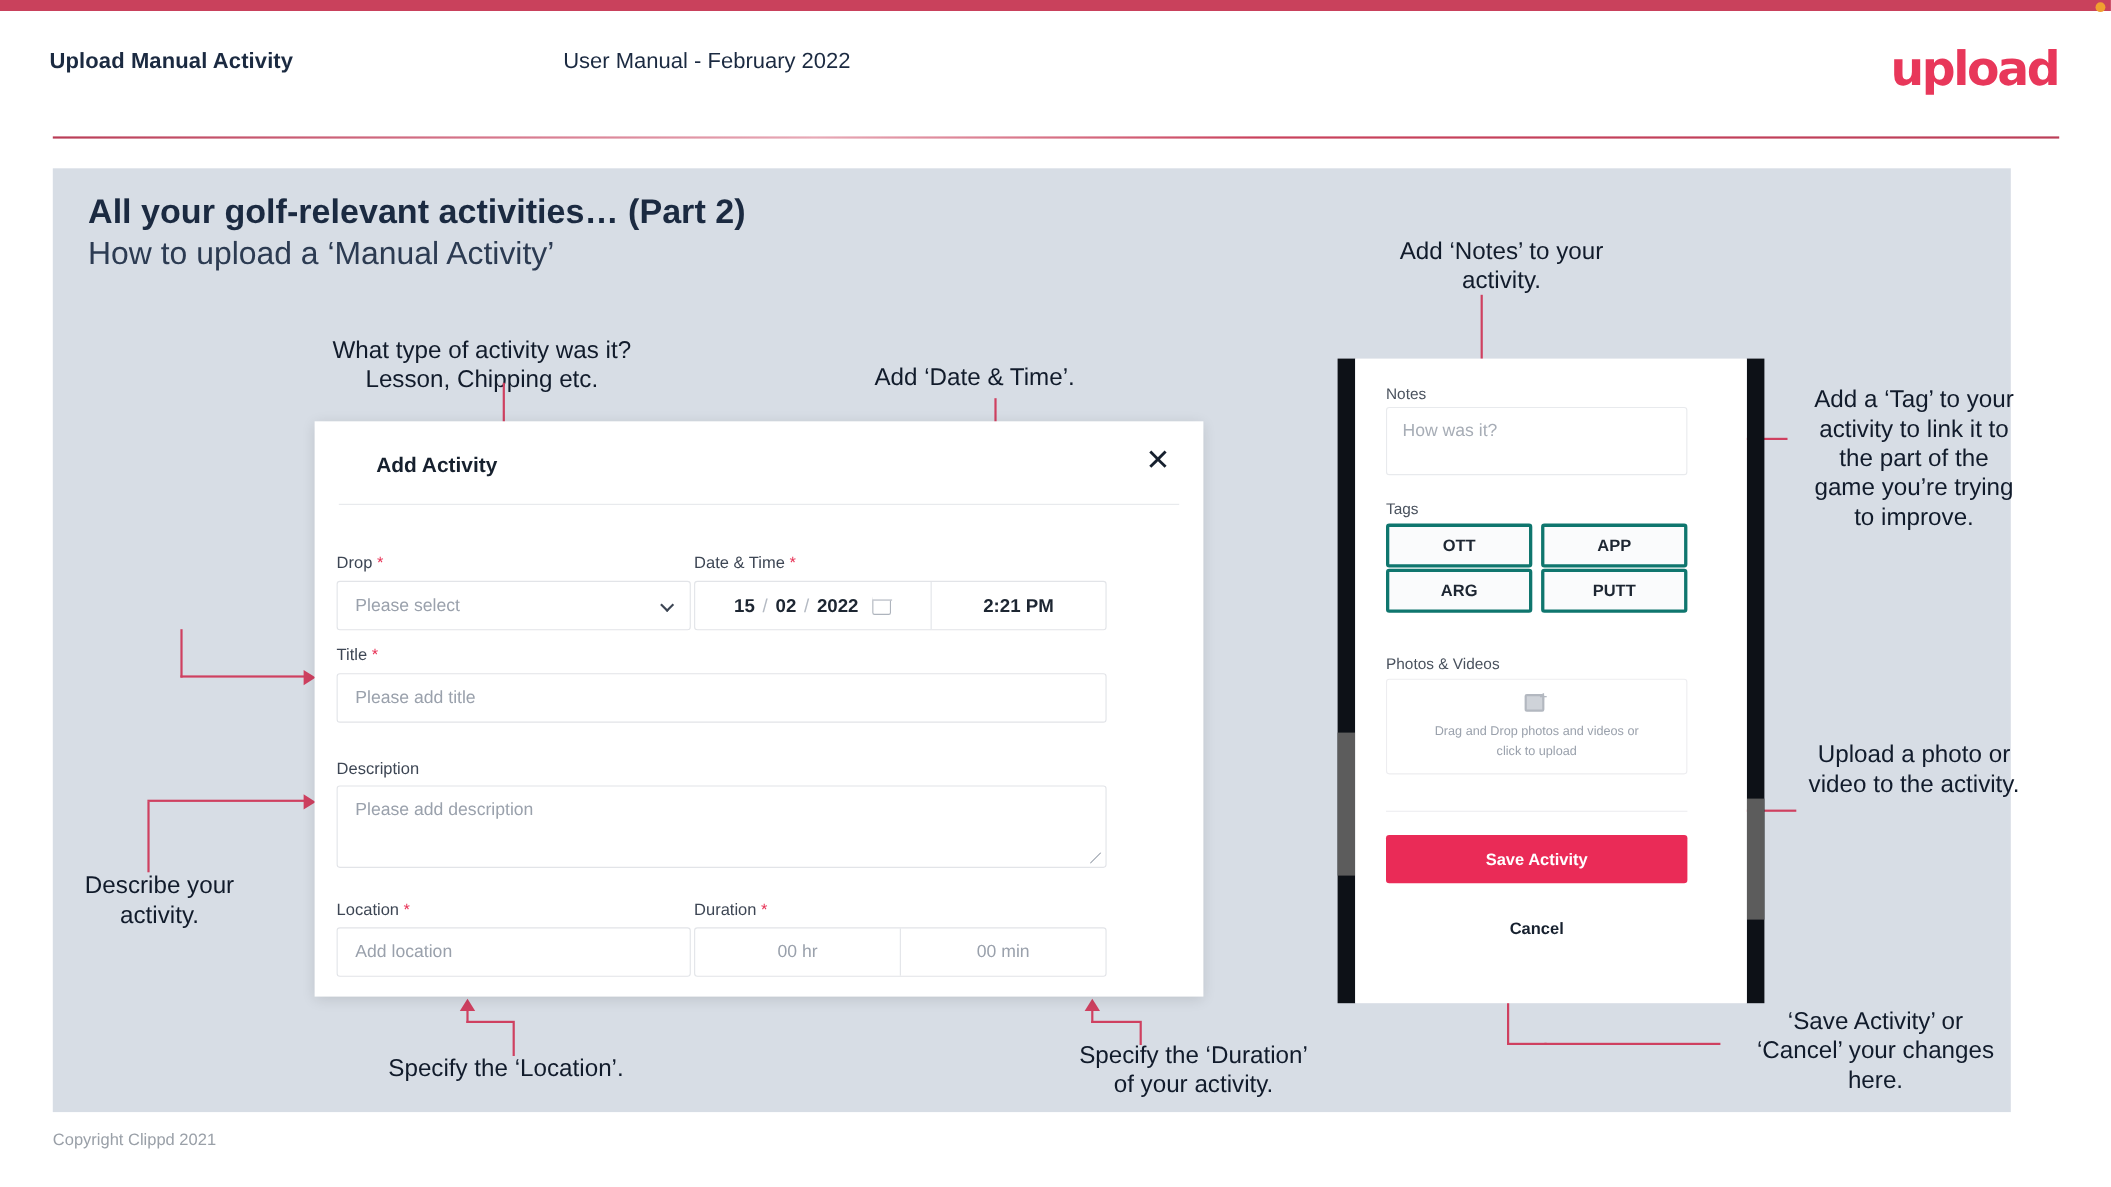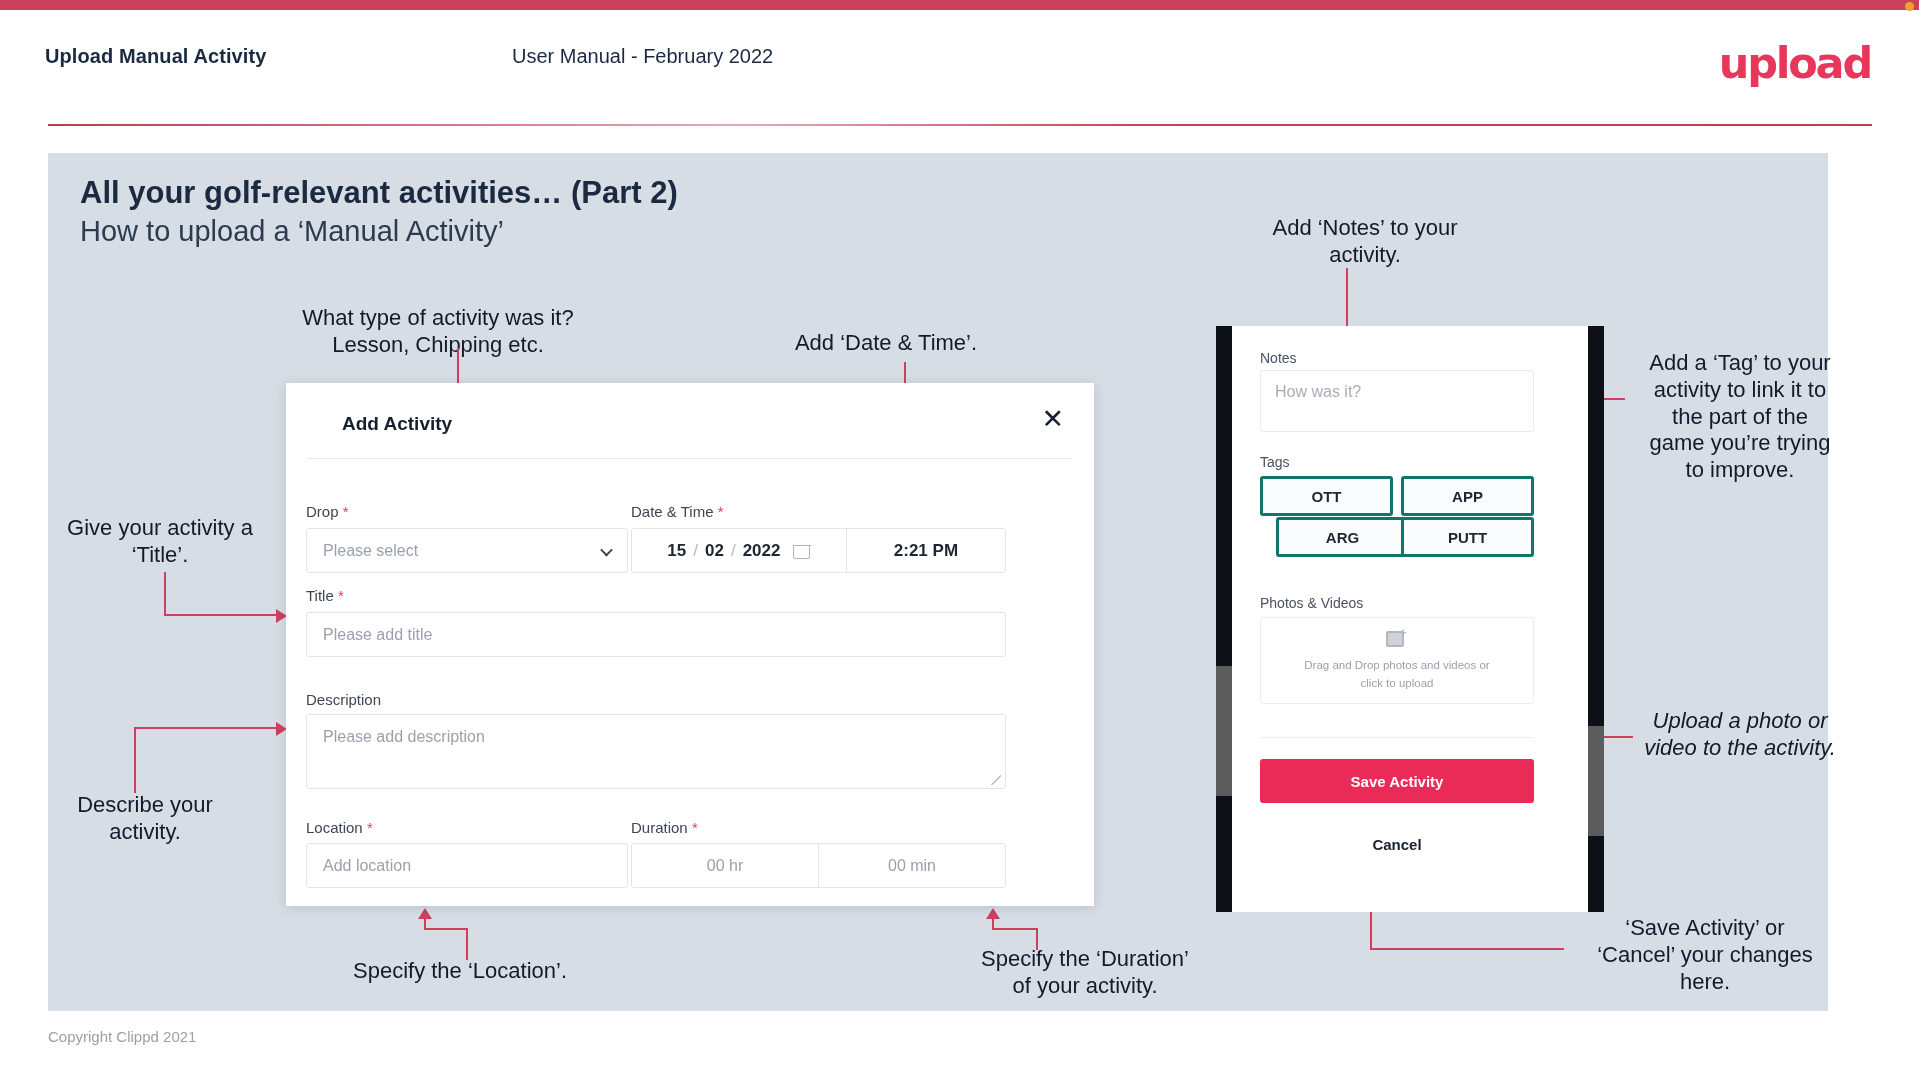--- a/index.html
+++ b/index.html
@@ -225,22 +225,20 @@
 
   <div class="ann" style="left:1630px; top:350px; width:220px;">Add a ‘Tag’ to your
 activity to link it to
 the part of the
 game you’re trying
 to improve.</div>
   <div class="aline" style="left:1505px; top:398px; width:120px; height:2px;"></div>
   <div class="aline" style="left:1505px; top:398px; width:2px; height:86px;"></div>
   <div class="ahead down" style="left:1499px; top:482px;"></div>
 
-  <div class="ann" style="left:30px; top:515px; width:260px;">Give your activity a
-‘Title’.</div>
   <div class="aline" style="left:164px; top:572px; width:2px; height:44px;"></div>
   <div class="aline" style="left:164px; top:614px; width:114px; height:2px;"></div>
   <div class="ahead right" style="left:276px; top:609px;"></div>
 
   <div class="ann" style="left:20px; top:792px; width:250px;">Describe your
 activity.</div>
   <div class="aline" style="left:134px; top:729px; width:2px; height:64px;"></div>
   <div class="aline" style="left:134px; top:727px; width:144px; height:2px;"></div>
   <div class="ahead right" style="left:276px; top:722px;"></div>
 
@@ -250,21 +248,21 @@
   <div class="aline" style="left:424px; top:918px; width:2px; height:12px;"></div>
   <div class="ahead up" style="left:418px; top:908px;"></div>
 
   <div class="ann" style="left:960px; top:946px; width:250px;">Specify the ‘Duration’
 of your activity.</div>
   <div class="aline" style="left:1036px; top:930px; width:2px; height:20px;"></div>
   <div class="aline" style="left:992px; top:928px; width:46px; height:2px;"></div>
   <div class="aline" style="left:992px; top:918px; width:2px; height:12px;"></div>
   <div class="ahead up" style="left:986px; top:908px;"></div>
 
-  <div class="ann" style="left:1625px; top:708px; width:230px;font-style:italic;">Upload a photo or
+  <div class="ann" style="left:1625px; top:673px; width:230px;">Upload a photo or
 video to the activity.</div>
   <div class="aline" style="left:1573px; top:736px; width:60px; height:2px;"></div>
   <div class="aline" style="left:1573px; top:668px; width:2px; height:70px;"></div>
   <div class="aline" style="left:1527px; top:668px; width:48px; height:2px;"></div>
   <div class="ahead left" style="left:1516px; top:663px;"></div>
 
   <div class="ann" style="left:1570px; top:915px; width:270px;">‘Save Activity’ or
 ‘Cancel’ your changes
 here.</div>
   <div class="aline" style="left:1404px; top:948px; width:160px; height:2px;"></div>
@@ -346,21 +344,21 @@
     <div class="phone-screen">
 
       <div class="ph-label" style="left:28px; top:24px;">Notes</div>
       <div class="ph-inp" style="left:28px; top:44px; width:274px; height:62px;">
         <span>How was it?</span>
       </div>
 
       <div class="ph-label" style="left:28px; top:128px;">Tags</div>
       <div class="tag" style="left:28px; top:150px; width:133px; height:40px;">OTT</div>
       <div class="tag" style="left:169px; top:150px; width:133px; height:40px;">APP</div>
-      <div class="tag" style="left:28px; top:191px; width:133px; height:40px;margin-left:16px;">ARG</div>
+      <div class="tag" style="left:28px; top:191px; width:133px; height:40px;">ARG</div>
       <div class="tag" style="left:169px; top:191px; width:133px; height:40px;">PUTT</div>
 
       <div class="ph-label" style="left:28px; top:269px;">Photos &amp; Videos</div>
       <div class="drop" style="left:28px; top:291px; width:274px; height:87px;">
         <span class="img-ico">
           <span class="frame"></span>
           <span class="plus">+</span>
         </span>
         <span class="drop-txt">Drag and Drop photos and videos or</span>
         <span class="drop-txt">click to upload</span>

